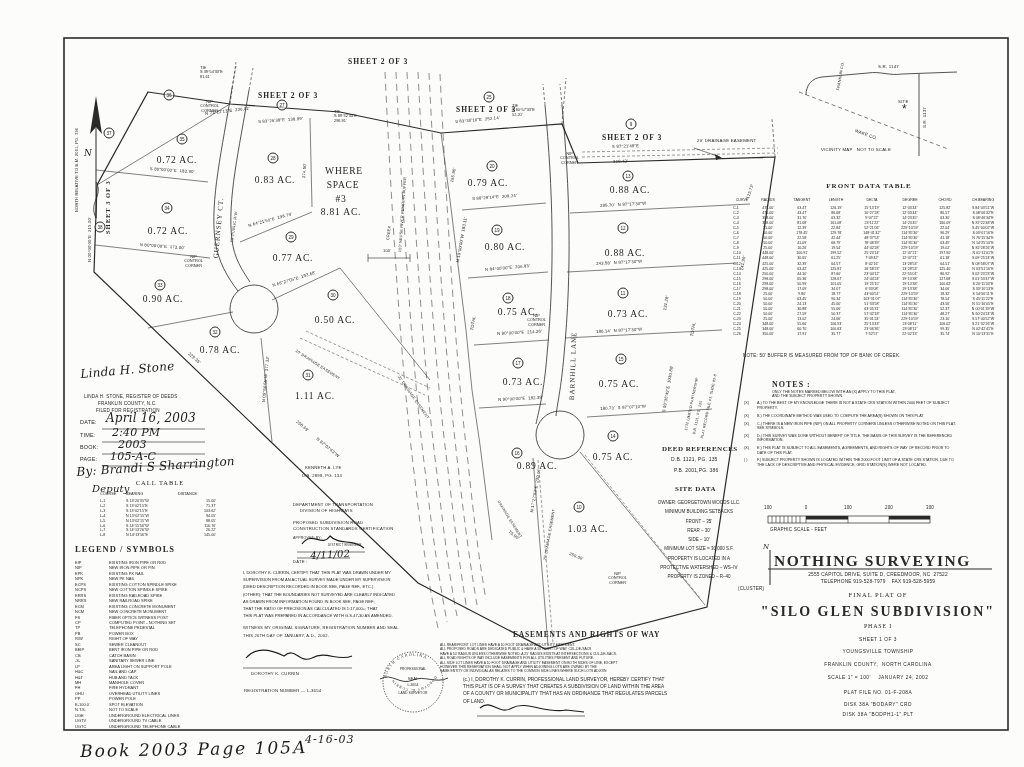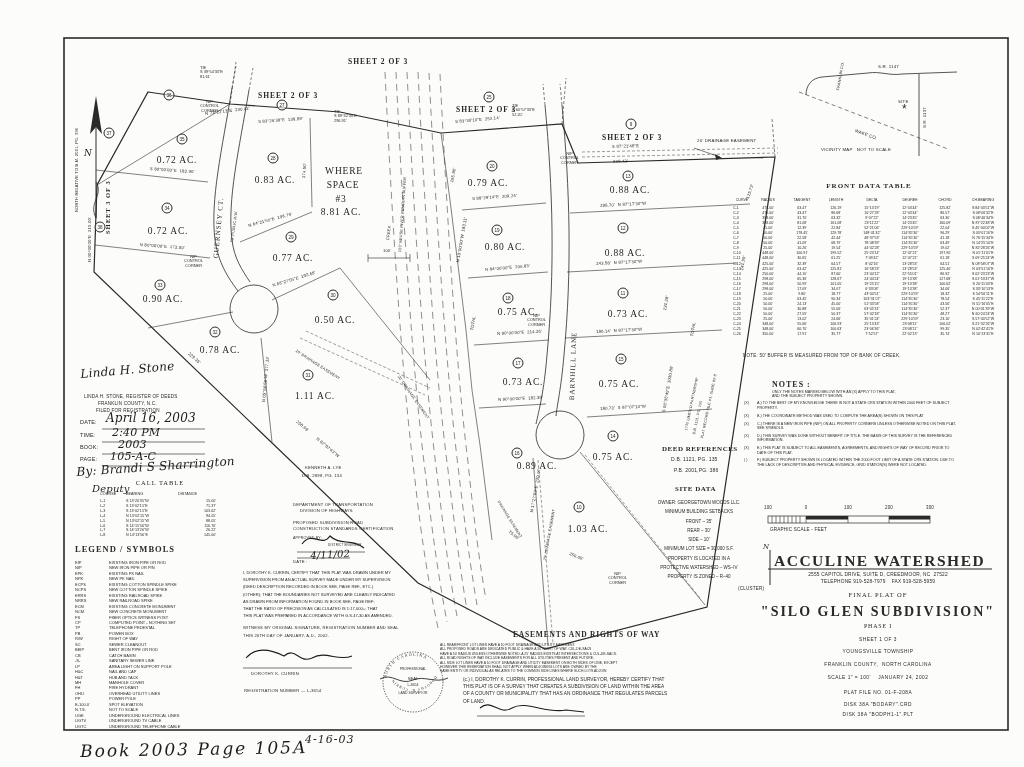--- a/index.html
+++ b/index.html
@@ -940,21 +940,21 @@
       <div style="line-height:4.4px;white-space:nowrap;">SAME ENTITY OR INDIVIDUAL AS RELATES TO THE COMMON SIDE LINES WHERE SUCH LOTS ADJOIN</div>
     </div>
 <div class="tbl" style="left:463px;top:676px;width:250px;font-size:4.8px;">
       <div style="line-height:7.2px;white-space:nowrap;">(c.) I, DOROTHY K. CURRIN, PROFESSIONAL LAND SURVEYOR, HEREBY CERTIFY THAT</div>
       <div style="line-height:7.2px;white-space:nowrap;">THIS PLAT IS OF A SURVEY THAT CREATES A SUBDIVISION OF LAND WITHIN THE AREA</div>
       <div style="line-height:7.2px;white-space:nowrap;">OF A COUNTY OR MUNICIPALITY THAT HAS AN ORDINANCE THAT REGULATES PARCELS</div>
       <div style="line-height:7.2px;white-space:nowrap;">OF LAND.</div>
     </div>
 
 <div class="t hw" style="left:763px;top:543px;font-size:7px;">N</div>
-<div class="t ser bold" style="left:774px;top:552px;font-size:15.5px;letter-spacing:1.5px;">ACCULINE WATERSHED</div>
+<div class="t ser bold" style="left:774px;top:552px;font-size:15.5px;letter-spacing:1.5px;">NOTHING SURVEYING</div>
 <div class="t" style="left:878px;top:572px;transform:translateX(-50%);font-size:4.8px;">2555 CAPITOL DRIVE, SUITE D, CREEDMOOR, NC  27522</div>
 <div class="t" style="left:878px;top:579px;transform:translateX(-50%);font-size:4.8px;">TELEPHONE 919-528-7979    FAX 919-528-5959</div>
 <div class="t ser" style="left:878px;top:591px;transform:translateX(-50%);font-size:6.5px;letter-spacing:1px;">FINAL PLAT OF</div>
 <div class="t ser bold" style="left:878px;top:604px;transform:translateX(-50%);font-size:14px;letter-spacing:2px;">"SILO GLEN SUBDIVISION"</div>
 <div class="t ser" style="left:878px;top:623px;transform:translateX(-50%);font-size:6px;letter-spacing:.8px;">PHASE I</div>
 <div class="t" style="left:878px;top:637px;transform:translateX(-50%);font-size:4.8px;letter-spacing:.5px;">SHEET 1 OF 3</div>
 <div class="t" style="left:878px;top:649px;transform:translateX(-50%);font-size:4.8px;letter-spacing:.5px;">YOUNGSVILLE TOWNSHIP</div>
 <div class="t" style="left:878px;top:662px;transform:translateX(-50%);font-size:4.8px;letter-spacing:.5px;">FRANKLIN COUNTY,  NORTH CAROLINA</div>
 <div class="t" style="left:878px;top:675px;transform:translateX(-50%);font-size:4.8px;letter-spacing:.5px;">SCALE 1" = 100'    JANUARY 24, 2002</div>
 <div class="t" style="left:878px;top:690px;transform:translateX(-50%);font-size:4.8px;letter-spacing:.5px;">PLAT FILE NO. 01-F-208A</div>

